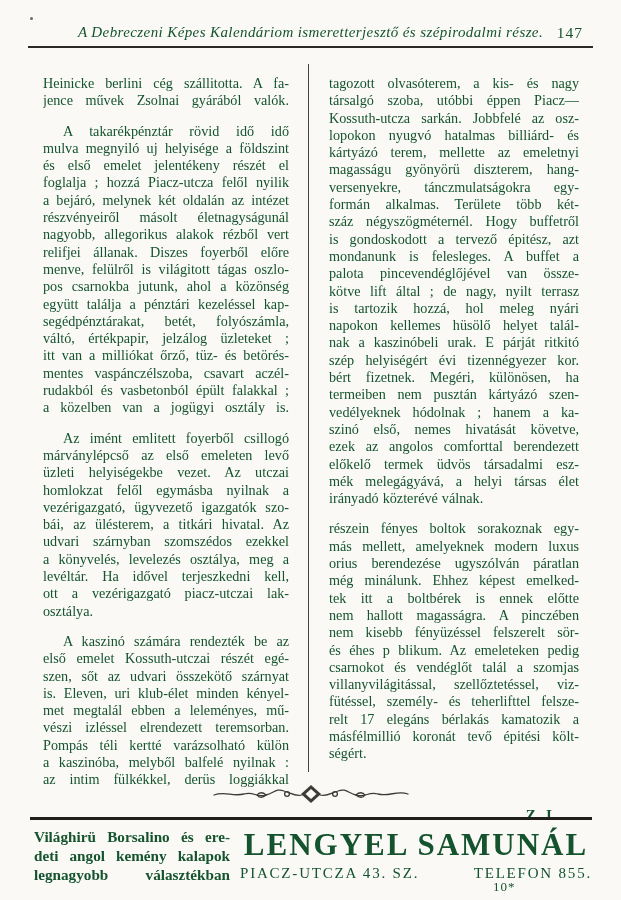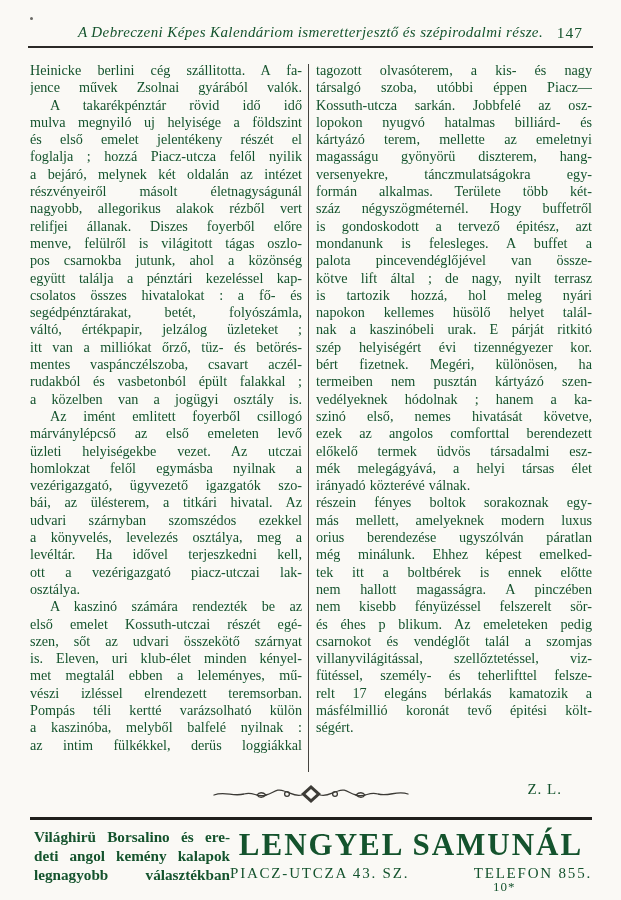--- a/index.html
+++ b/index.html
@@ -11,32 +11,32 @@
   .header-row{position:absolute;top:24px;left:28px;right:28px;height:20px;}
   .header-title{text-align:center;font-style:italic;font-size:15px;letter-spacing:.4px;margin:0 46px;white-space:nowrap;}
   .page-number{position:absolute;right:10px;top:0;font-size:15.5px;letter-spacing:1px;}
   .header-rule{position:absolute;top:46px;left:28px;right:28px;height:2px;background:#2b2a27;}
 
   
   .columns{position:absolute;top:62px;left:30px;right:29px;height:716px;}
   .col-left{position:absolute;left:0;top:0;width:272px;}
   .col-right{position:absolute;right:0;top:0;width:276px;}
   .divider{position:absolute;left:278px;top:2px;width:1px;height:708px;background:#45443f;}
-  .para{margin:0;font-family:Liberation Serif, serif;}
+  .para{margin:13px;font-family:Liberation Serif, serif;}
   .tline{font-size:14.2px;line-height:17.3px;height:17.3px;text-align:justify;text-align-last:justify;word-spacing:.5px;overflow:hidden;}
   .tline.indent{text-indent:20px;}
   .tline.endline{text-align-last:left;}
-  .signature{font-size:15px;line-height:17.3px;font-weight:normal;text-align:right;padding-right:30px;letter-spacing:1px;margin-top:44px;}
+  .signature{font-size:15px;line-height:17.3px;font-weight:bold;text-align:right;padding-right:30px;letter-spacing:1px;margin-top:44px;}
 
   
   .ornament{position:absolute;top:782px;left:0;width:621px;display:flex;justify-content:center;}
 
   
   .ad-rule{position:absolute;top:817px;left:30px;right:29px;height:3px;background:#201f1c;}
-  .ad{position:absolute;top:828px;left:34px;right:29px;display:flex;}
+  .ad{position:absolute;top:828px;left:34px;right:29px;display:flex;gap:10px;}
   .ad-tagline{width:196px;font-weight:bold;font-size:15.2px;line-height:18.8px;}
   .adline{text-align:justify;text-align-last:justify;white-space:nowrap;overflow:hidden;}
   .ad-main{flex:1;padding-top:1px;}
   .ad-name{font-size:31px;line-height:32px;font-weight:bold;letter-spacing:2px;text-align:center;white-space:nowrap;}
   .ad-contact{display:flex;justify-content:space-between;font-size:15px;letter-spacing:1.8px;margin-top:4px;font-weight:500;}
   .folio-mark{position:absolute;top:879px;left:493px;font-size:13px;letter-spacing:1px;}
 </style>
 </head>
 <body>
 
@@ -61,21 +61,20 @@
           <div class="tline">mulva megnyiló uj helyisége a földszint</div>
           <div class="tline">és első emelet jelentékeny részét el</div>
           <div class="tline">foglalja ; hozzá Piacz-utcza felől nyilik</div>
           <div class="tline">a bejáró, melynek két oldalán az intézet</div>
           <div class="tline">részvényeiről másolt életnagyságunál</div>
           <div class="tline">nagyobb, allegorikus alakok rézből vert</div>
           <div class="tline">relifjei állanak. Diszes foyerből előre</div>
           <div class="tline">menve, felülről is világitott tágas oszlo-</div>
           <div class="tline">pos csarnokba jutunk, ahol a közönség</div>
           <div class="tline">együtt találja a pénztári kezeléssel kap-</div>
-          <div class="tline">csolatos összes hivatalokat : a fő- és</div>
           <div class="tline">segédpénztárakat, betét, folyószámla,</div>
           <div class="tline">váltó, értékpapir, jelzálog üzleteket ;</div>
           <div class="tline">itt van a milliókat őrző, tüz- és betörés-</div>
           <div class="tline">mentes vaspánczélszoba, csavart aczél-</div>
           <div class="tline">rudakból és vasbetonból épült falakkal ;</div>
           <div class="tline">a közelben van a jogügyi osztály is.</div>
         </div>
         <div class="para">
           <div class="tline indent">Az imént emlitett foyerből csillogó</div>
           <div class="tline">márványlépcső az első emeleten levő</div>

